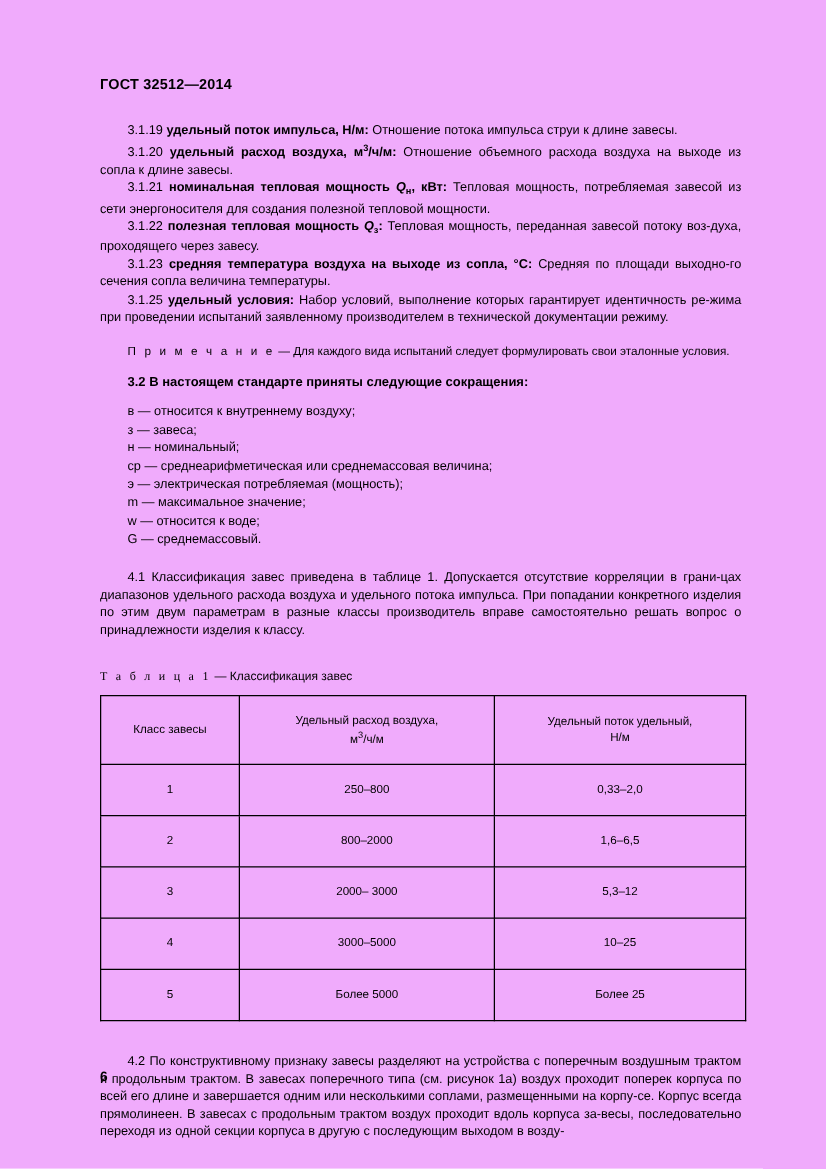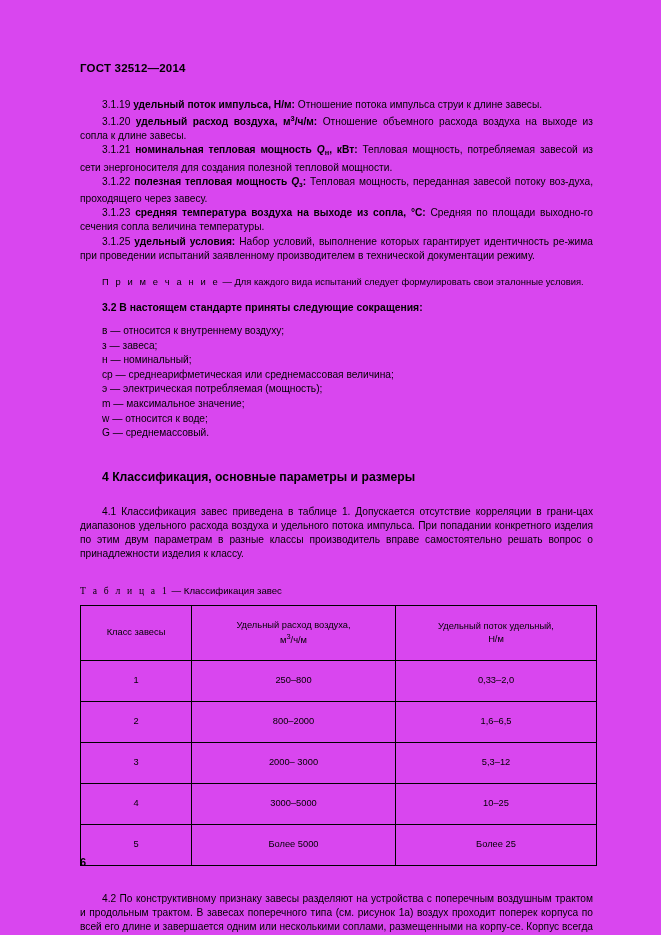--- a/index.html
+++ b/index.html
@@ -8,21 +8,21 @@
     background: #ffffff;
   }
   body {
     font-family: "Liberation Sans", sans-serif;
     color: #000000;
   }
   .page {
     position: relative;
     width: 661px;
     height: 935px;
-    background: #d946ef;
+    background: #f0abfc;
     box-sizing: border-box;
     overflow: hidden;
   }
   .content {
     position: absolute;
     left: 80px;
     top: 62px;
     width: 513px;
   }
   .running-head {
@@ -174,21 +174,20 @@
       <li>в — относится к внутреннему воздуху;</li>
       <li>з — завеса;</li>
       <li>н — номинальный;</li>
       <li>ср — среднеарифметическая или среднемассовая величина;</li>
       <li>э — электрическая потребляемая (мощность);</li>
       <li>m — максимальное значение;</li>
       <li>w — относится к воде;</li>
       <li>G — среднемассовый.</li>
     </ul>
 
-    <p class="section-head">4 Классификация, основные параметры и размеры</p>
 
     <p class="body-para">4.1 Классификация завес приведена в таблице 1. Допускается отсутствие корреляции в грани-цах диапазонов удельного расхода воздуха и удельного потока импульса. При попадании конкретного изделия по этим двум параметрам в разные классы производитель вправе самостоятельно решать вопрос о принадлежности изделия к классу.</p>
 
     <p class="table-caption"><span class="sp">Т а б л и ц а  1</span><span> — </span><span>Классификация завес</span></p>
 
     <table class="classification">
       <thead>
         <tr>
           <th class="col-1">Класс завесы</th>
           <th class="col-2">

